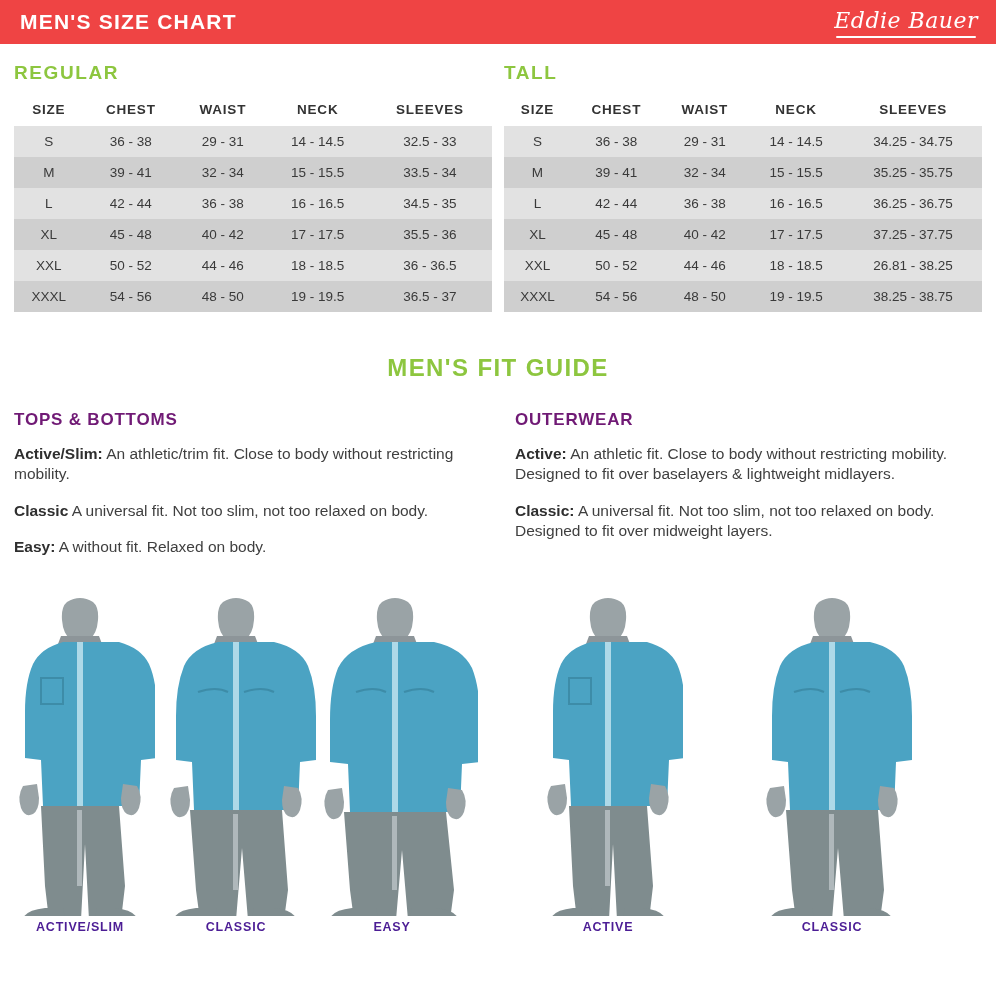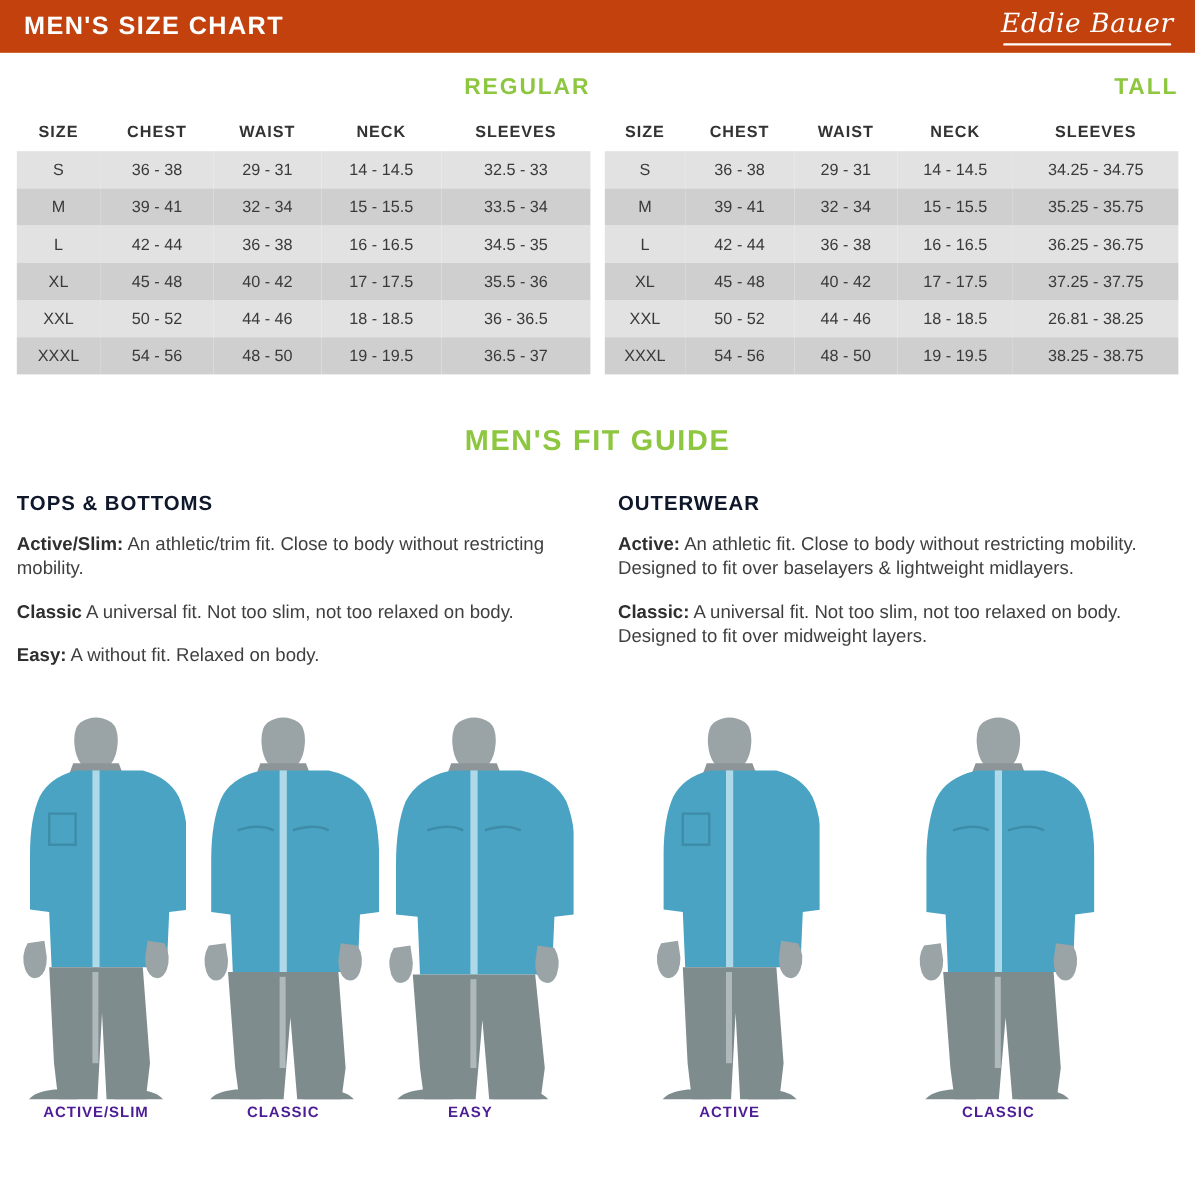--- a/index.html
+++ b/index.html
@@ -9,21 +9,21 @@
     background: #ffffff;
     font-family: "Liberation Sans", sans-serif;
     color: #3a3a3a;
     overflow: hidden;
   }
   .page { position: relative; width: 996px; height: 1000px; }
 
   
   .header {
     height: 44px;
-    background: #c2410c;
+    background: #ef4444;
     display: flex;
     align-items: center;
     justify-content: space-between;
     padding: 0 18px 0 20px;
   }
   .header-title {
     color: #ffffff;
     font-size: 21px;
     font-weight: bold;
     letter-spacing: 1.2px;
@@ -47,21 +47,21 @@
   }
 
   
   .tables {
     display: flex;
     justify-content: space-between;
     padding: 18px 14px 0 14px;
   }
   .table-block { width: 478px; }
   .table-heading {
-    text-align: right;
+    text-align: left;
     color: #8dc63f;
     font-size: 19px;
     font-weight: bold;
     letter-spacing: 1.6px;
     margin-bottom: 12px;
   }
   table {
     width: 100%;
     border-collapse: collapse;
     font-size: 13.5px;
@@ -93,21 +93,21 @@
     margin: 42px 0 28px 0;
   }
   .fit-cols {
     display: flex;
     padding: 0 14px;
     gap: 34px;
   }
   .fit-col { width: 478px; }
   .fit-col h3 {
     margin: 0 0 14px 0;
-    color: #0f172a;
+    color: #701a75;
     font-size: 17px;
     font-weight: bold;
     letter-spacing: 0.8px;
   }
   .fit-col p {
     margin: 0 0 16px 0;
     font-size: 15.5px;
     line-height: 1.32;
     color: #3f3f3f;
   }

